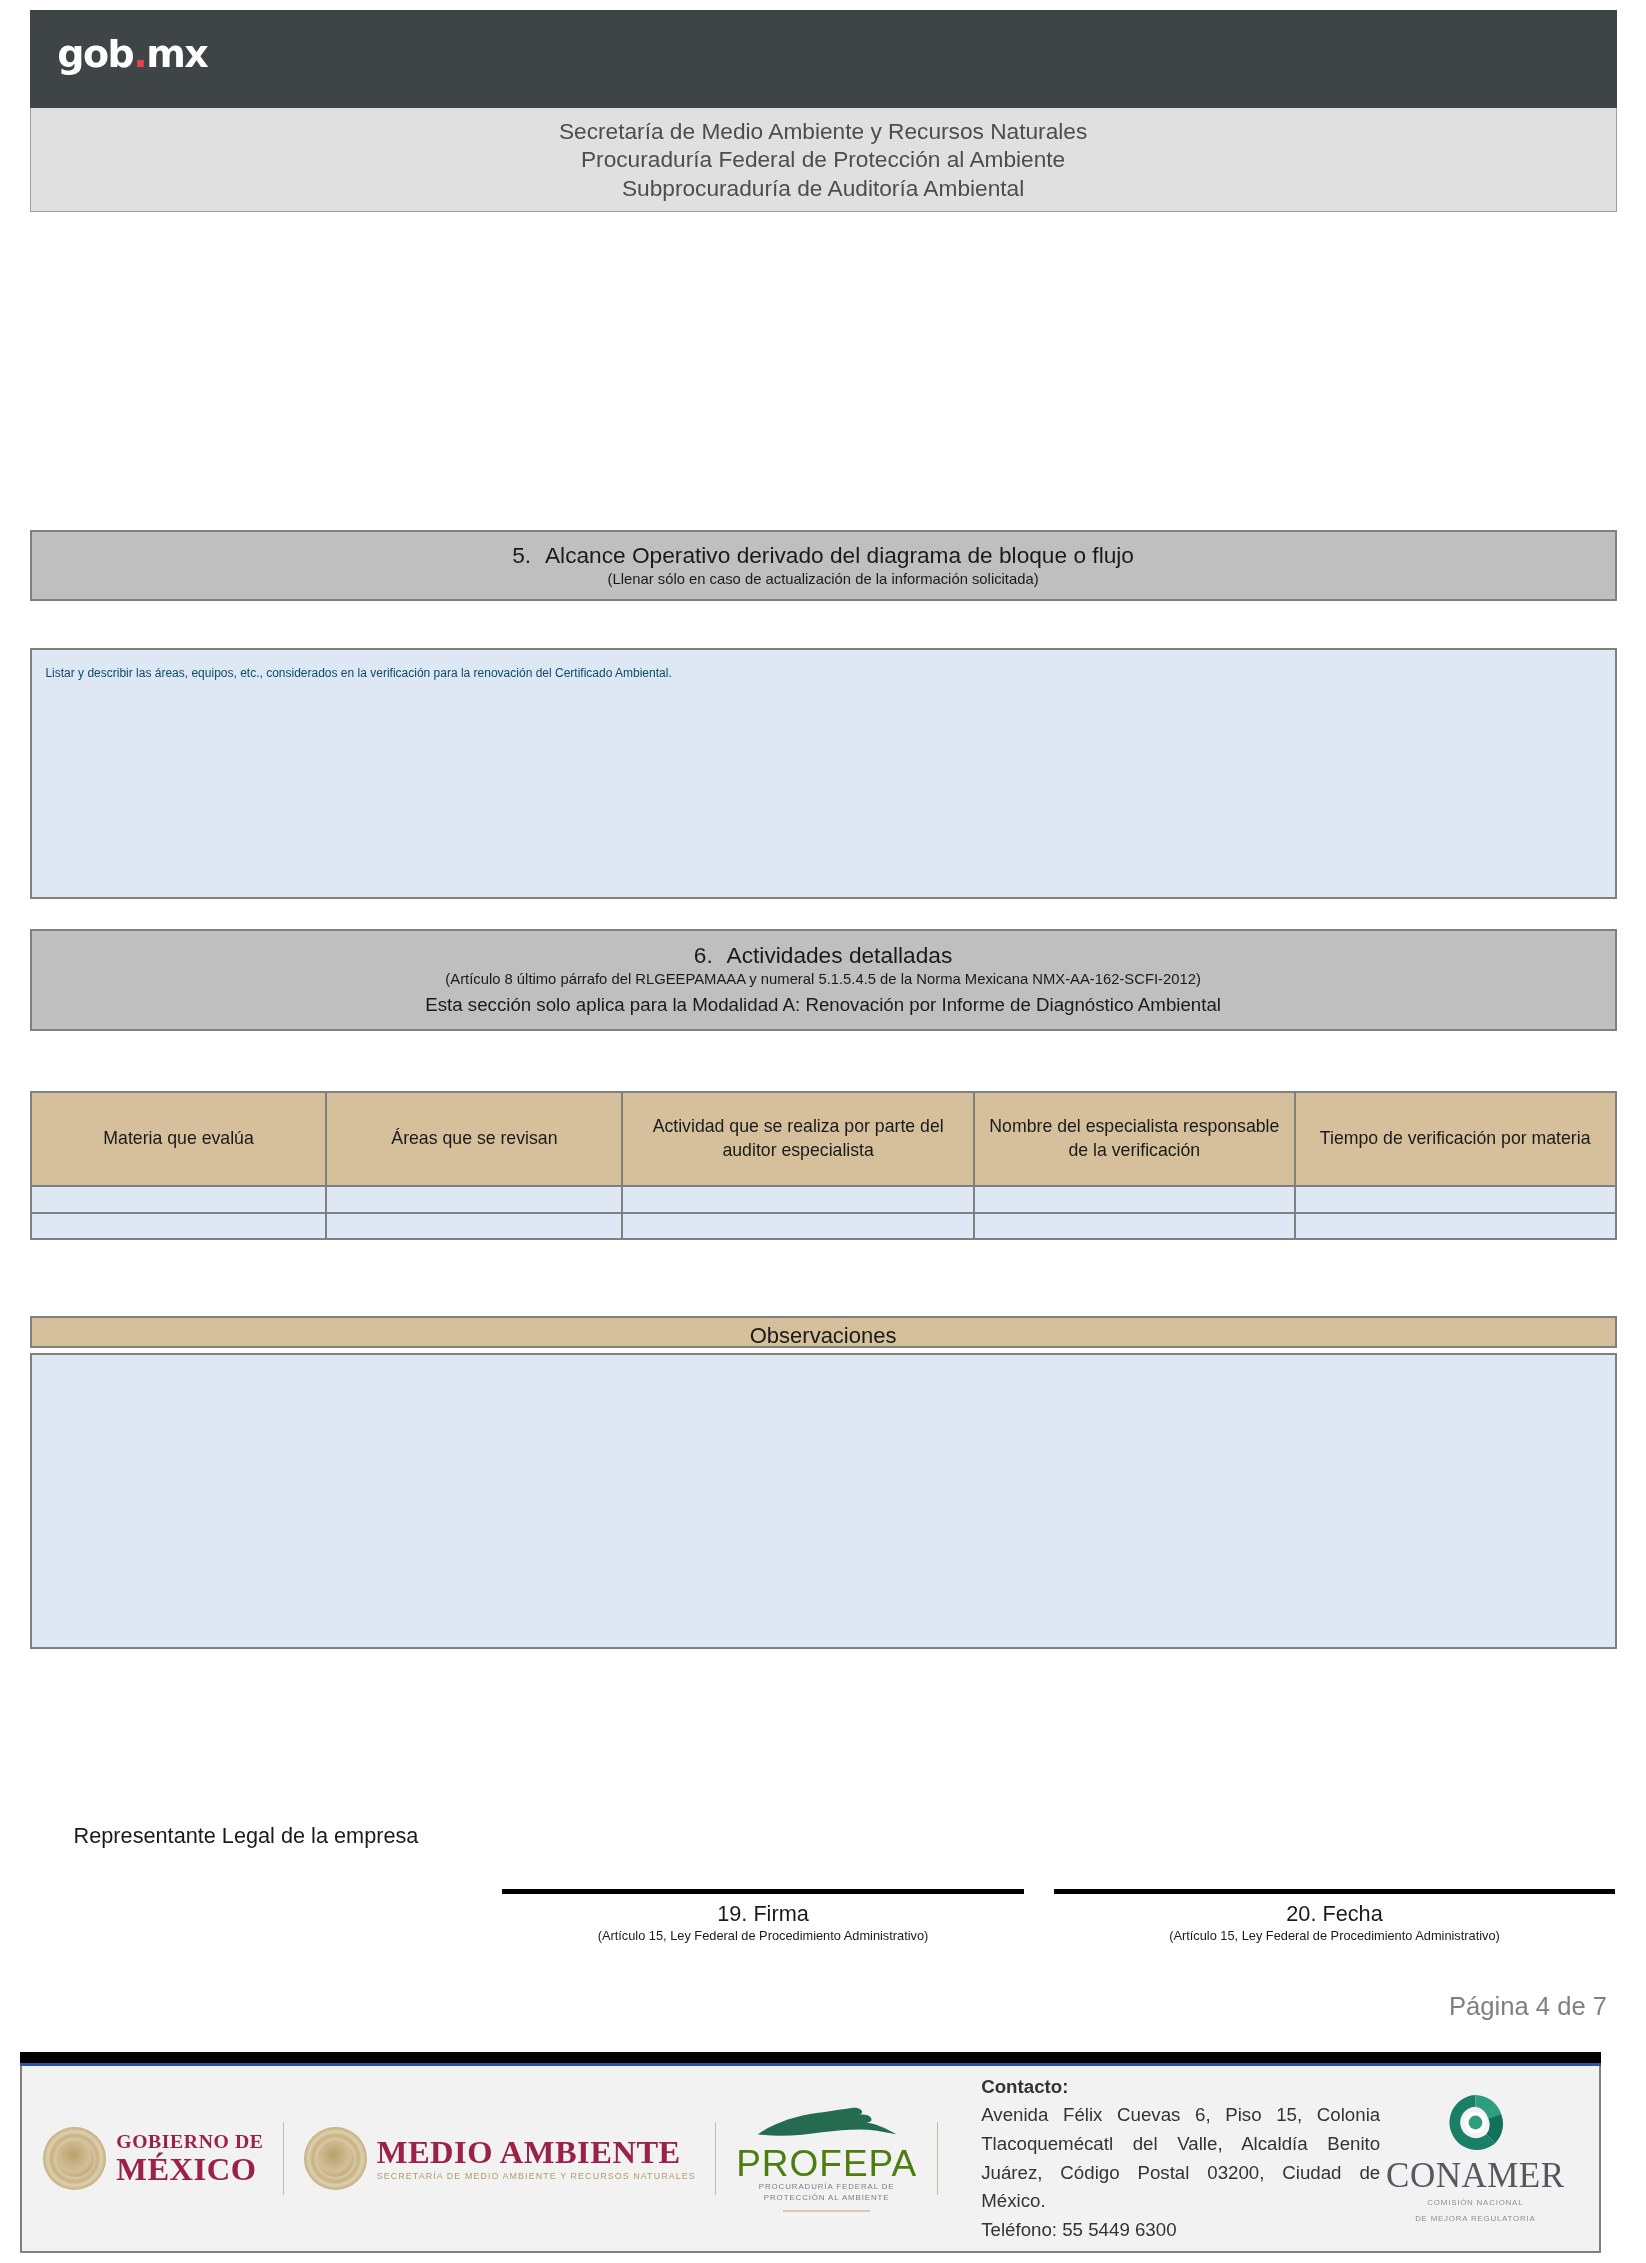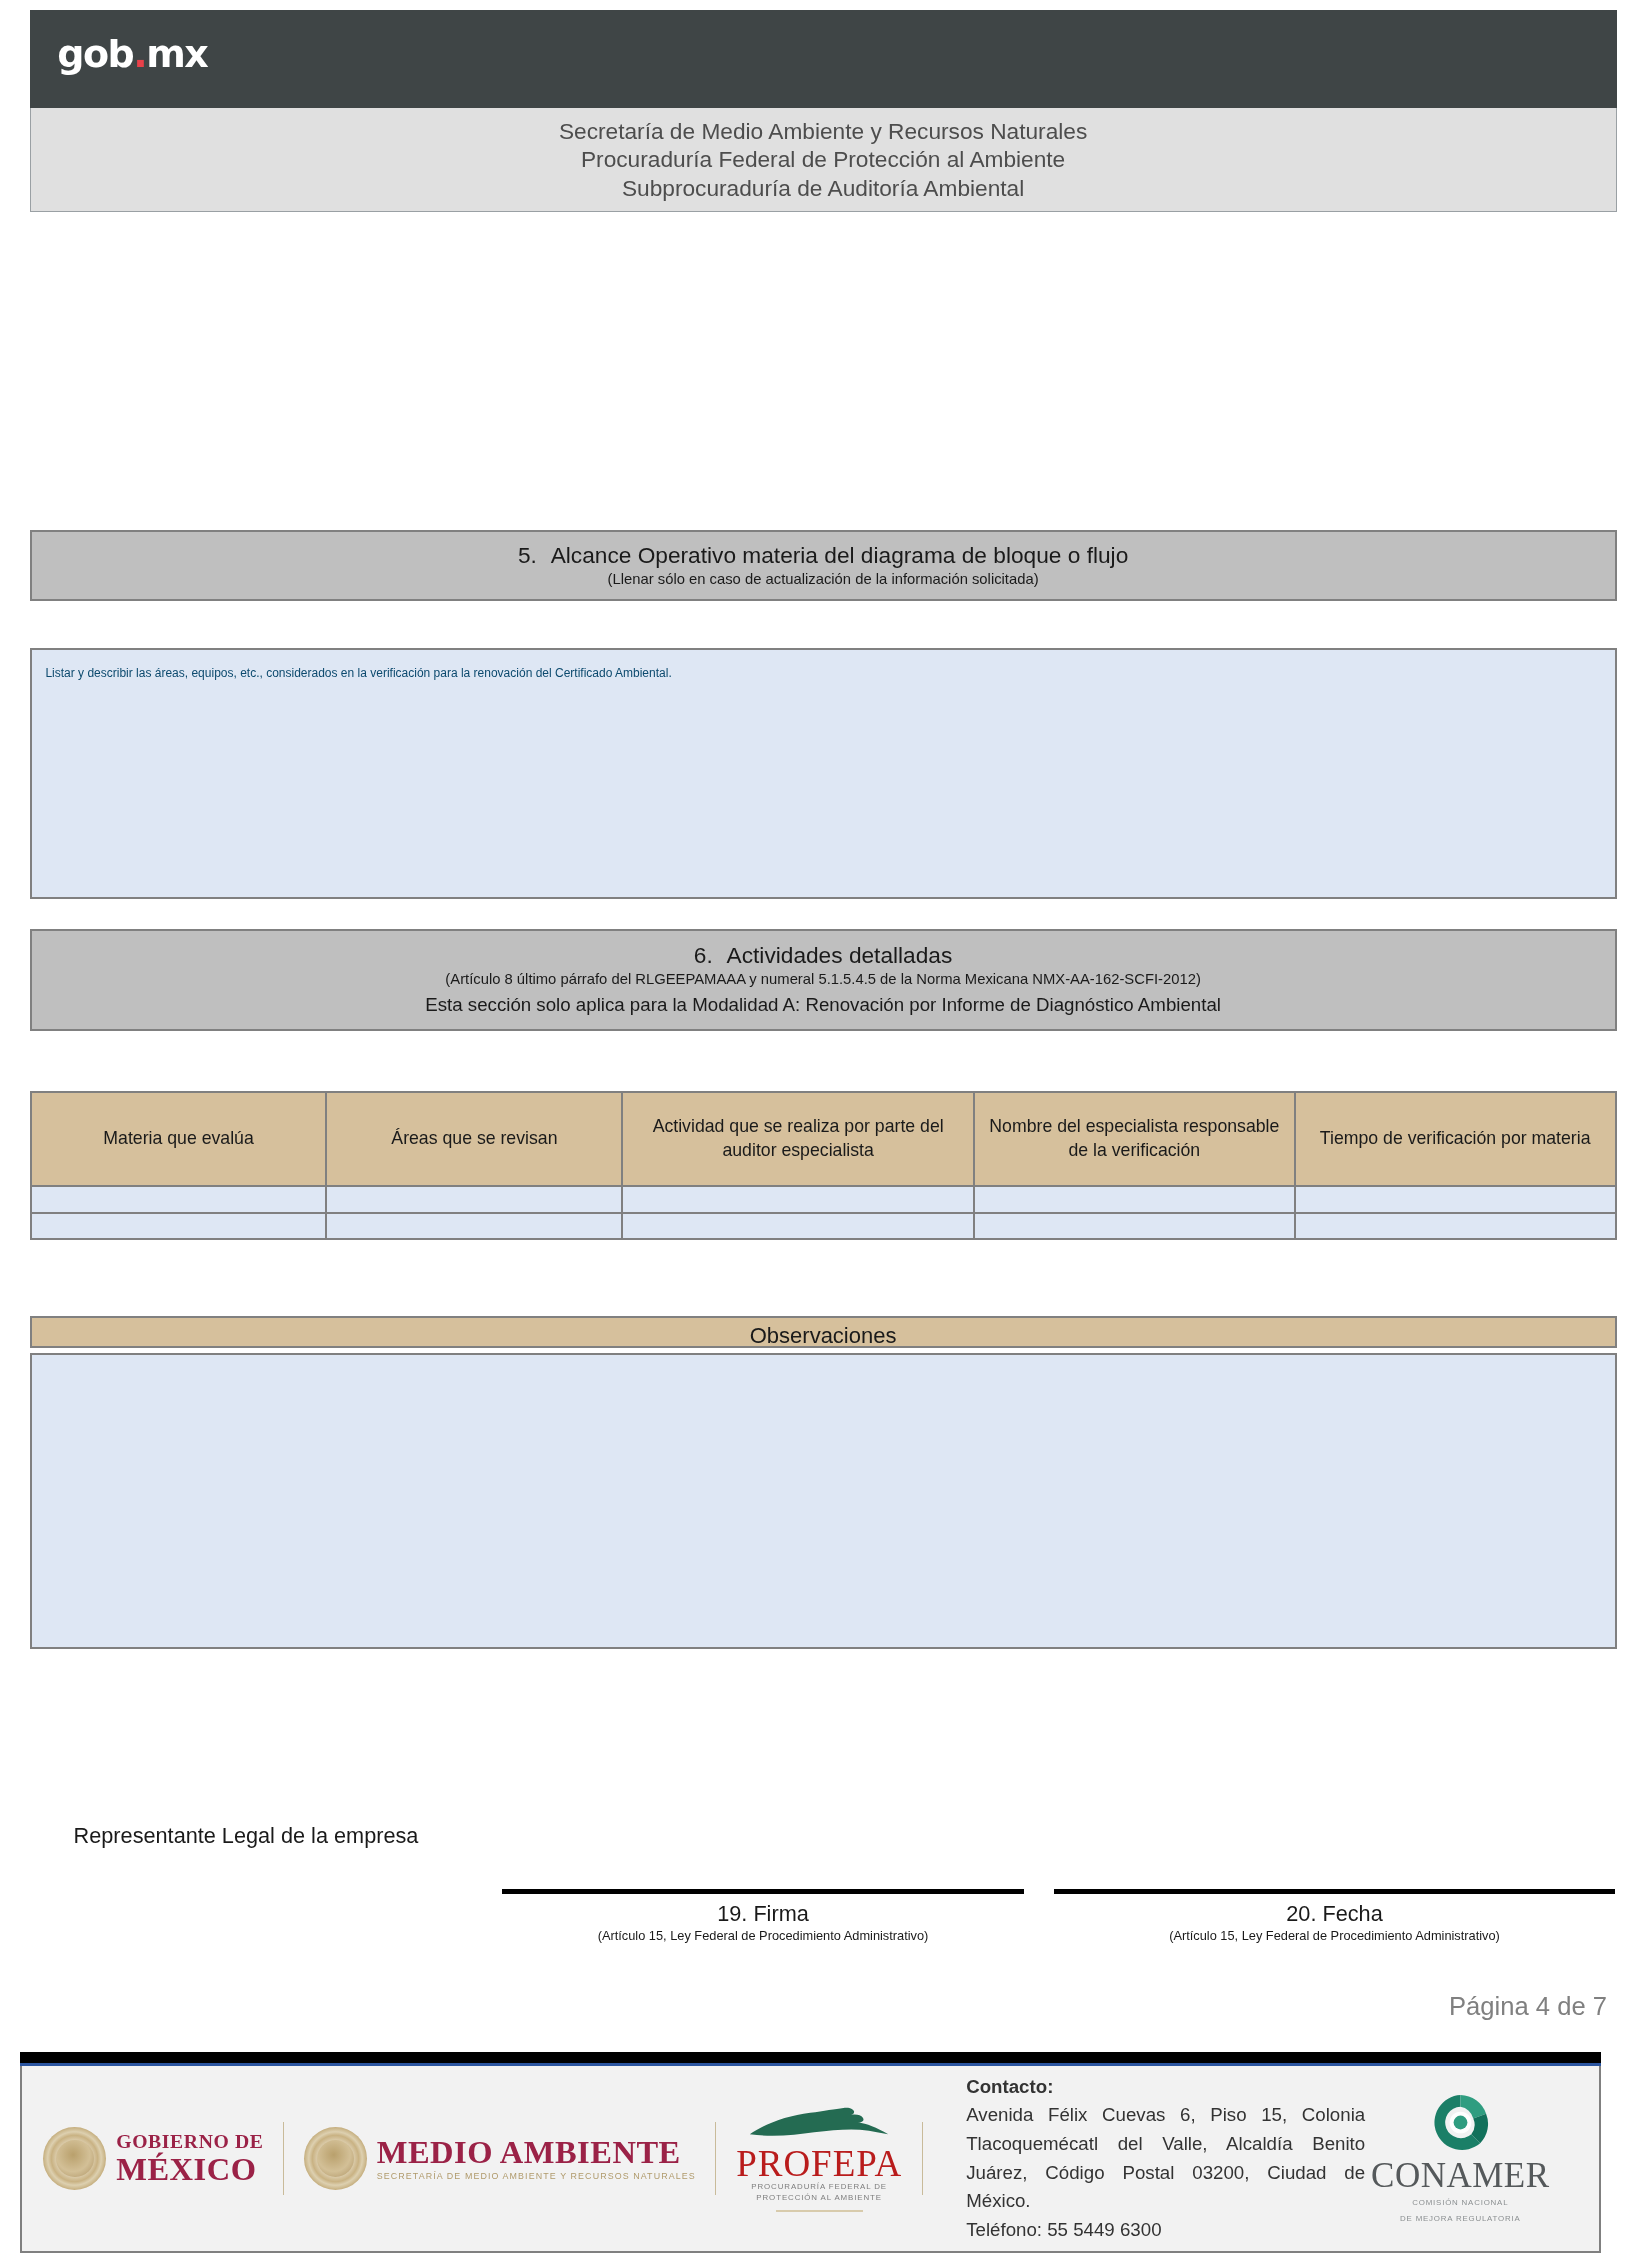--- a/index.html
+++ b/index.html
@@ -253,23 +253,23 @@
     font-size: 8.9px;
     color: #b09a6b;
     letter-spacing: 1.1px;
     margin-top: 3.9px;
   }
 
   
   .profepa { text-align: center; line-height: 1; flex: 0 0 auto; }
   .profepa .bird { display: block; margin: 0 auto 1px; }
   .profepa .pname {
-    font-family: Liberation Serif, serif;
+    font-family: Liberation Sans, sans-serif;
     font-size: 37px;
-    color: #b91c1c;
+    color: #4d7c0f;
     letter-spacing: 1px;
     line-height: 1;
   }
   .profepa .psub {
     font-family: "Liberation Sans", sans-serif;
     font-size: 7.9px;
     color: #7d7d7d;
     letter-spacing: 0.9px;
     line-height: 10.8px;
     margin-top: 0;
@@ -323,21 +323,21 @@
   <div class="gobmx-logo"><span>gob</span><span class="dot">.</span><span>mx</span></div>
 </div>
 
 <div class="titleblock">
   <div class="tline">Secretaría de Medio Ambiente y Recursos Naturales</div>
   <div class="tline">Procuraduría Federal de Protección al Ambiente</div>
   <div class="tline">Subprocuraduría de Auditoría Ambiental</div>
 </div>
 
 <div class="section-banner" id="banner5">
-  <div class="sb-title"><span class="num">5.</span><span>Alcance Operativo materia del diagrama de bloque o flujo</span></div>
+  <div class="sb-title"><span class="num">5.</span><span>Alcance Operativo derivado del diagrama de bloque o flujo</span></div>
   <div class="sb-sub">(Llenar sólo en caso de actualización de la información solicitada)</div>
 </div>
 
 <div class="fillbox" id="fill5">
   <div class="hint">Listar y describir las áreas, equipos, etc., considerados en la verificación para la renovación del Certificado Ambiental.</div>
   <div class="hint"></div>
 </div>
 
 <div class="section-banner" id="banner6">
   <div class="sb-title"><span class="num">6.</span><span>Actividades detalladas</span></div>

